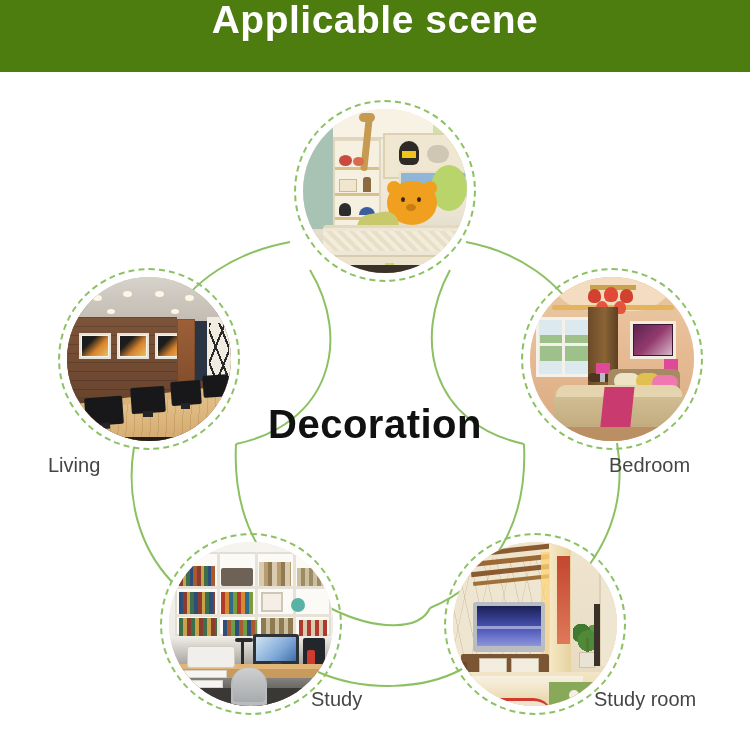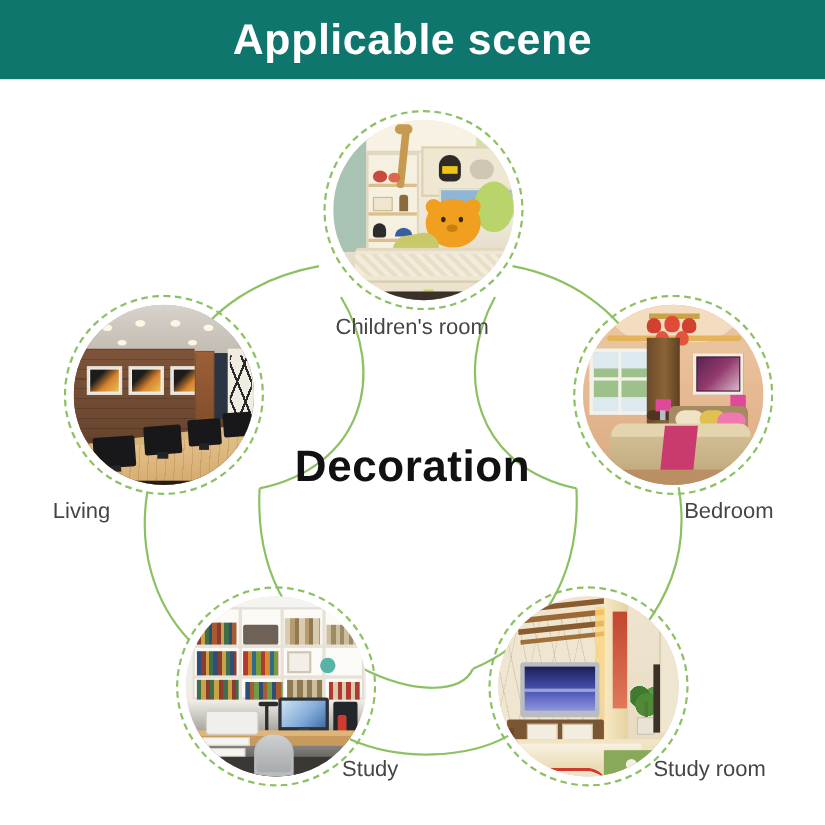--- a/index.html
+++ b/index.html
@@ -9,23 +9,22 @@
     background:#ffffff;
     overflow:hidden;
     position:relative;
   }
 
   
   #header-banner {
     position:absolute;
     left:0; top:0;
     width:750px; height:72px;
-    background:#0f766e;
+    background:#4d7c0f;
     display:flex;
-    align-items:center;
     justify-content:center;
   }
   #header-title {
     color:#ffffff;
     font-size:39px;
     font-weight:bold;
     letter-spacing:0.5px;
     line-height:1;
     text-shadow:0 1px 1px rgba(0,0,0,.08);
   }
@@ -73,21 +72,21 @@
     color:#454545;
     font-size:20px;
     line-height:1;
   }
 
   
   #node-children { left:294px; top:28px; }
   #label-children { left:305px; top:216px; }
 
   #node-bedroom  { left:521px; top:196px; }
-  #label-bedroom { left:622px; top:383px; }
+  #label-bedroom { left:609px; top:383px; }
 
   #node-living   { left:444px; top:461px; }
   #label-living  { left:594px; top:617px; }
 
   #node-study    { left:160px; top:461px; }
   #label-study   { left:311px; top:617px; }
 
   #node-office   { left:58px; top:196px; }
   #label-office  { left:48px; top:383px; }
 
@@ -358,21 +357,20 @@
         <i class="ch-green"></i>
         <i class="ch-bed"></i>
           <i class="ch-bedPat"></i>
           <i class="ch-bedFrame"></i>
         <i class="ch-leg1"></i>
           <i class="ch-leg2"></i>
           <i class="ch-floor"></i>
       </div>
     </div>
   </div>
-  <div class="scene-label" id="label-children">Children's room</div>
 
   <div class="scene-node" id="node-bedroom">
     <div class="scene-ring"></div>
     <div class="scene-photo">
       <div class="art art-bedroom">
         <i class="bd-ceil"></i>
           <i class="bd-ceilArc"></i>
           <i class="bd-gold"></i>
         <i class="bd-chandBar"></i>
           <i class="bd-c1"></i>

